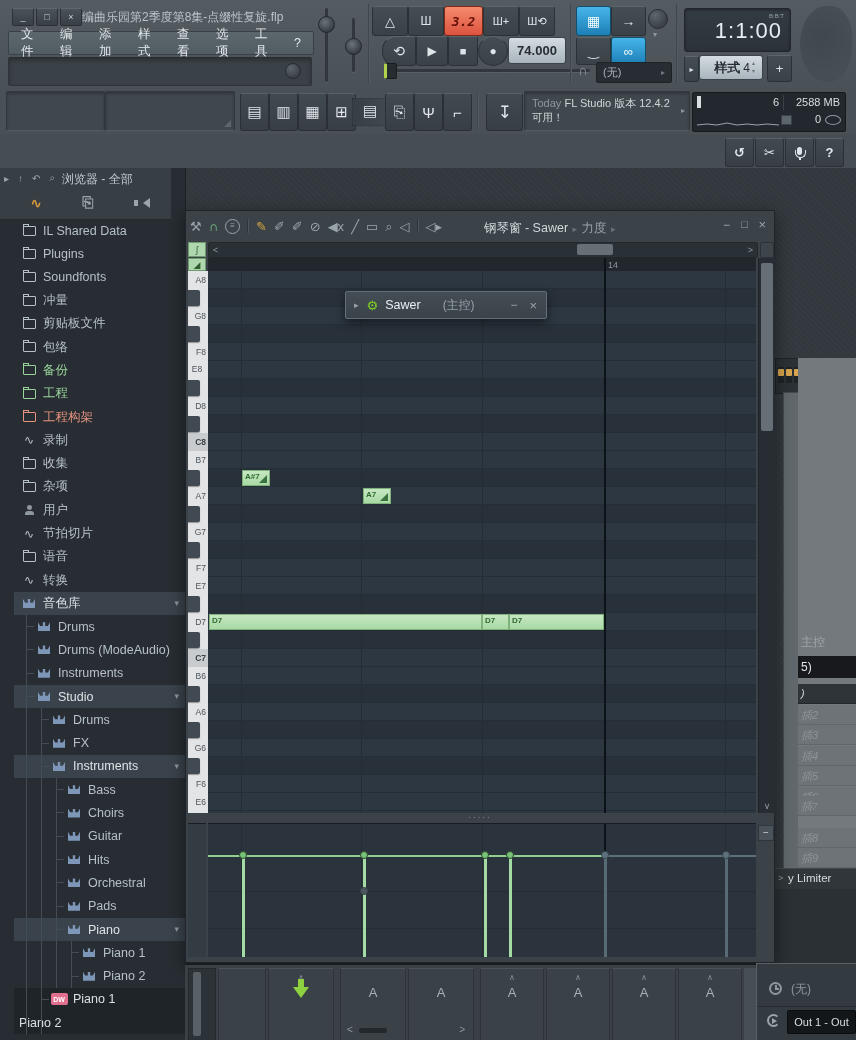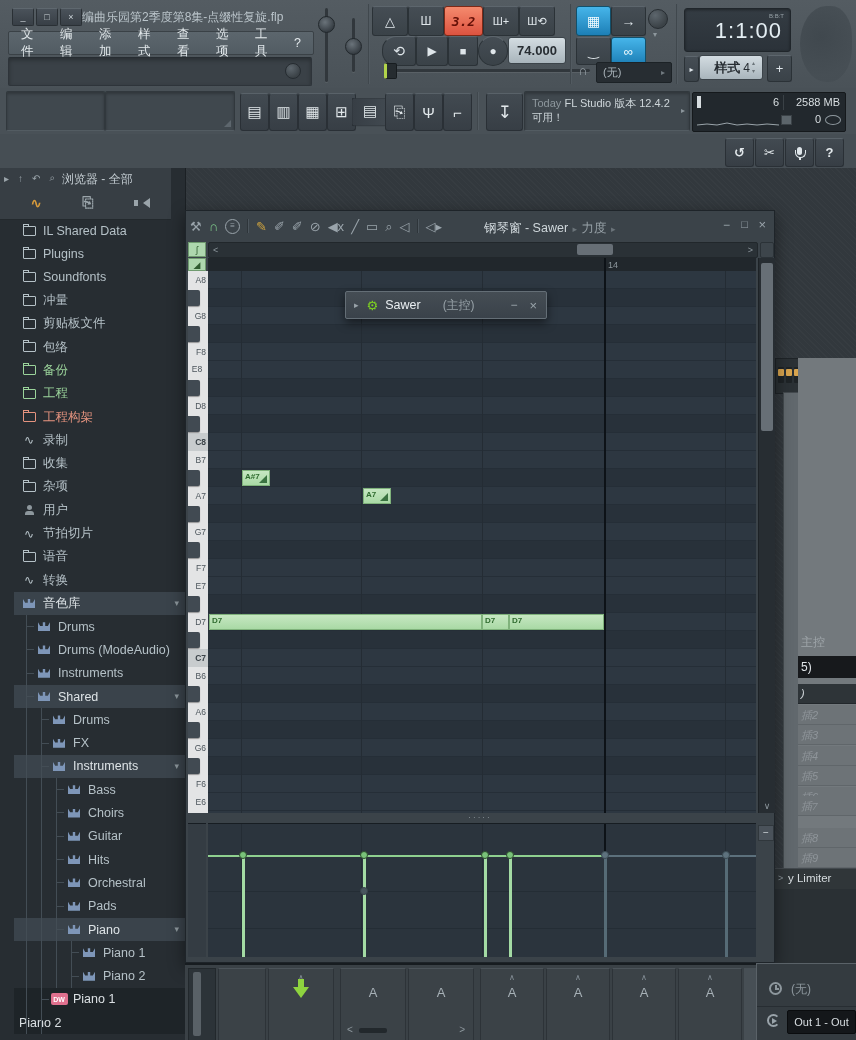--- a/index.html
+++ b/index.html
@@ -423,21 +423,21 @@
           <div class="ic-box"></div>
         </div>
         <span class="blabel">Instruments</span>
       </div>
       <div class="bitem sel">
         <div class="guide" style="left: 12px;"></div>
         <div class="dash" style="left: 13px;"></div>
         <div class="bicon" style="margin-left: 21px;">
           <div class="ic-box"></div>
         </div>
-        <span class="blabel">Shared</span>
+        <span class="blabel">Studio</span>
         <span class="chev">▾</span>
       </div>
       <div class="bitem">
         <div class="guide" style="left: 12px;"></div>
         <div class="guide" style="left: 27px;"></div>
         <div class="dash" style="left: 28px;"></div>
         <div class="bicon" style="margin-left: 36px;">
           <div class="ic-box"></div>
         </div>
         <span class="blabel">Drums</span>

